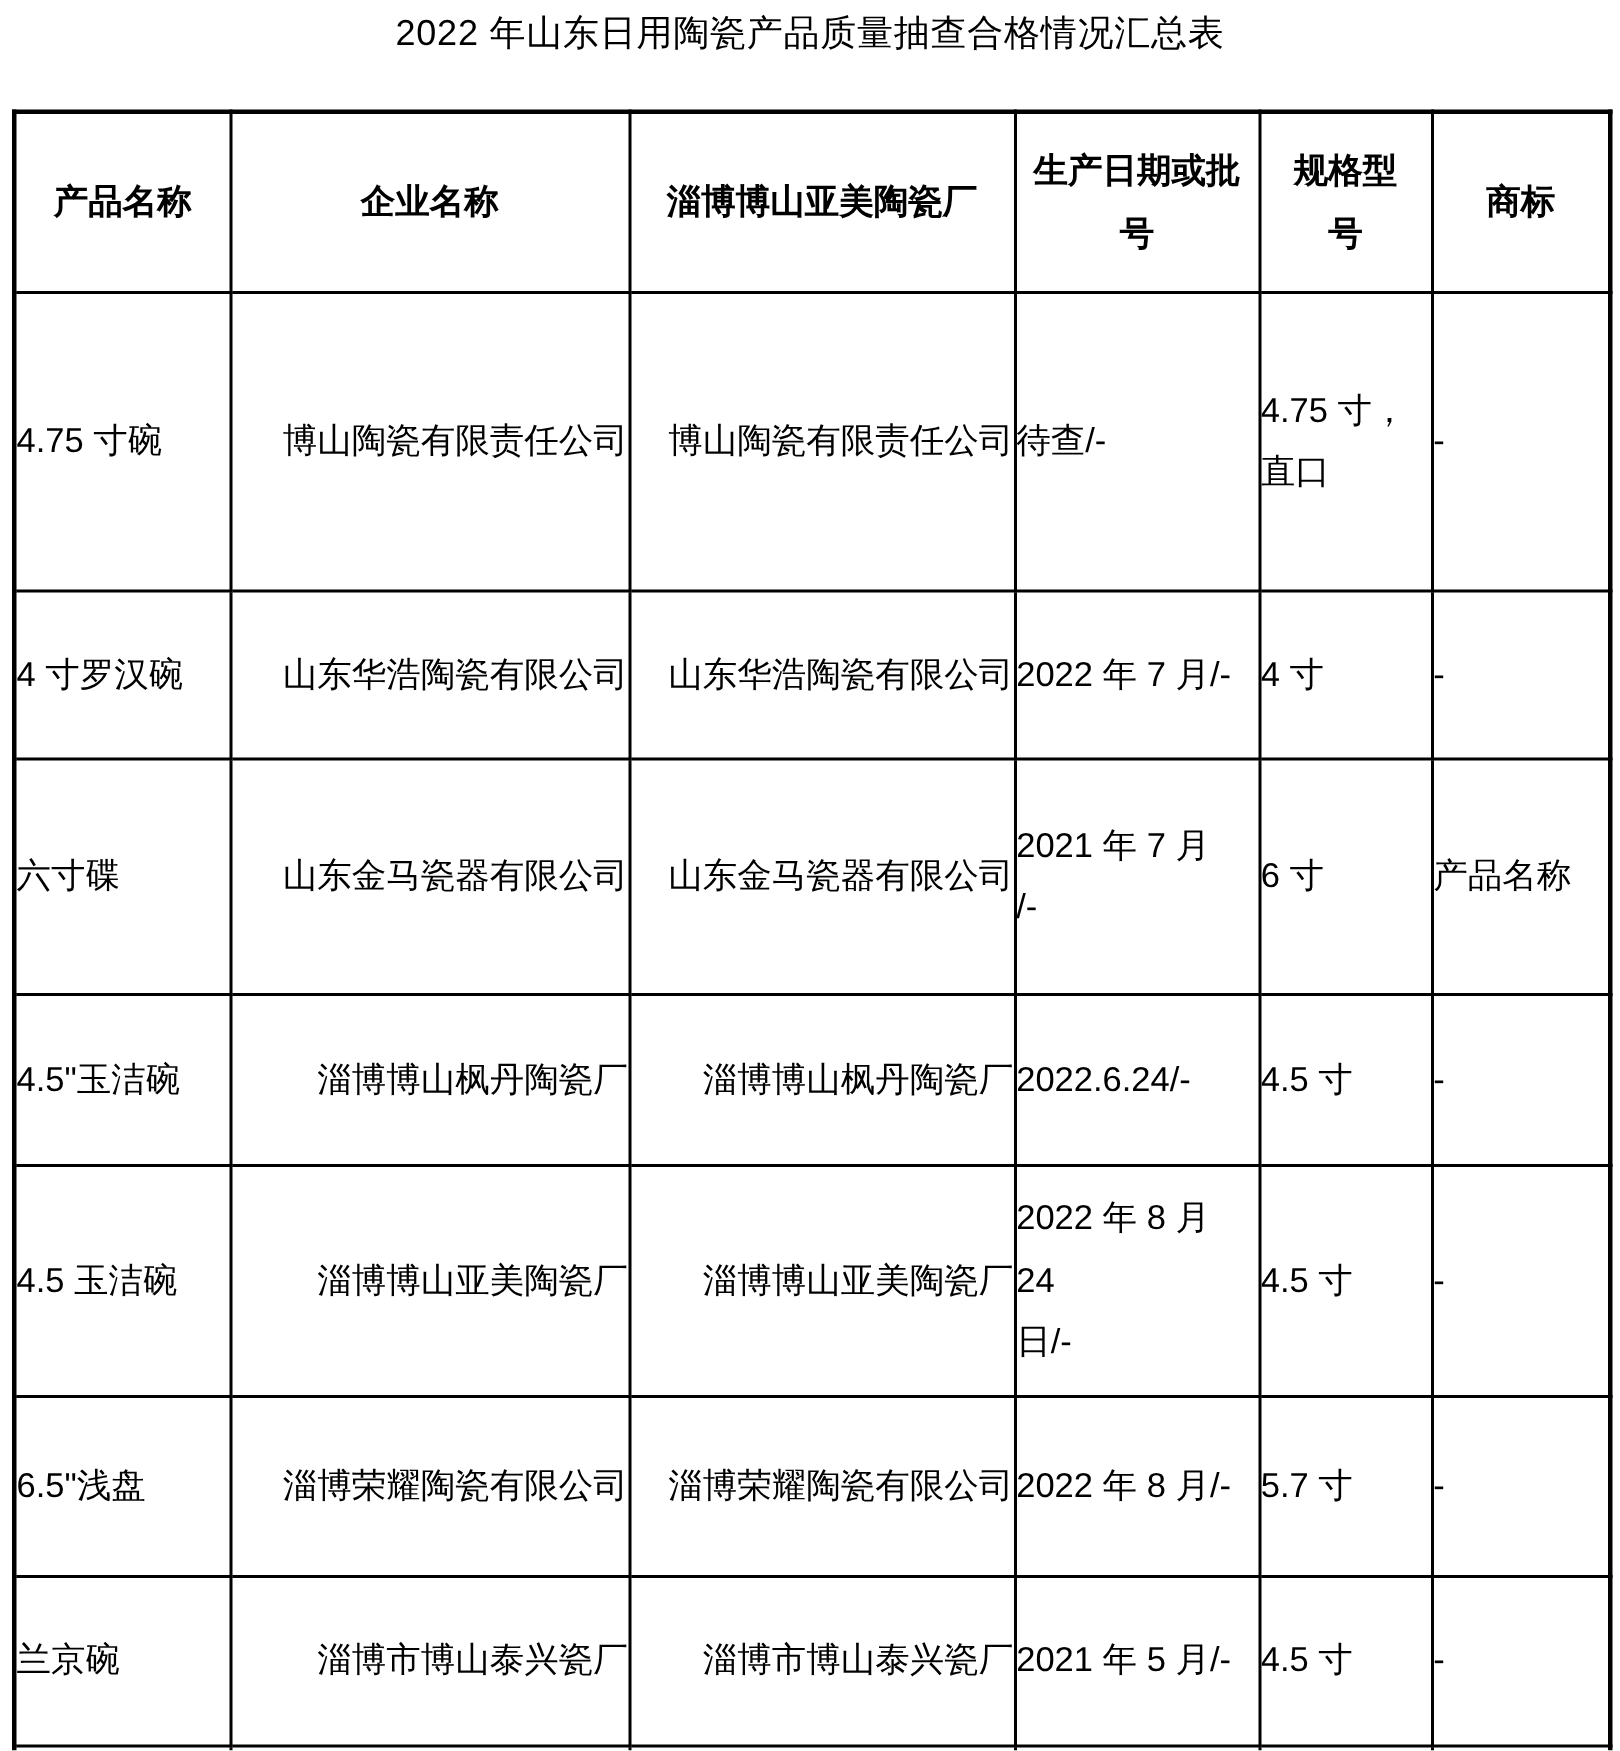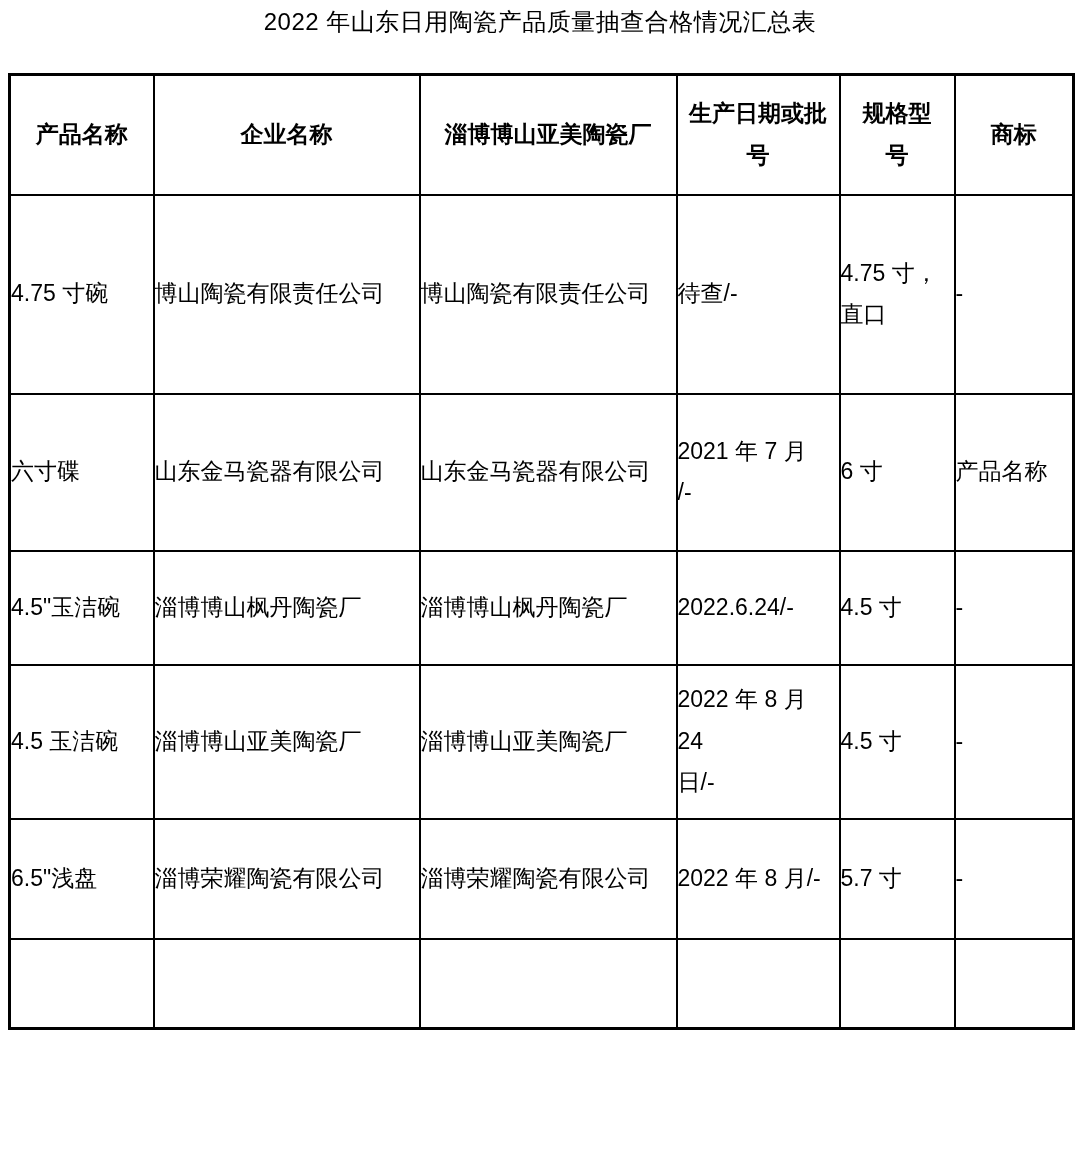--- a/index.html
+++ b/index.html
@@ -49,21 +49,21 @@
   table.summary th {
     font-weight: bold;
     text-align: center;
   }
   td.al {
     text-align: left;
     padding-left: 9px;
     padding-right: 4px;
   }
   td.ac {
-    text-align: left;
+    text-align: right;
   }
 </style>
 </head>
 <body>
 
 <div class="page">
 
   <div class="doc-title">2022 年山东日用陶瓷产品质量抽查合格情况汇总表</div>
 
   <table class="summary">
@@ -90,20 +90,28 @@
     <tbody>
       <tr style="height:199px">
         <td class="al">4.75 寸碗</td>
         <td class="ac">博山陶瓷有限责任公司</td>
         <td class="ac">博山陶瓷有限责任公司</td>
         <td class="al">待查/-</td>
         <td class="al">4.75 寸，
 直口</td>
         <td class="al">-</td>
       </tr>
+      <tr style="height:112px">
+        <td class="al">4 寸罗汉碗</td>
+        <td class="ac">山东华浩陶瓷有限公司</td>
+        <td class="ac">山东华浩陶瓷有限公司</td>
+        <td class="al">2022 年 7 月/-</td>
+        <td class="al">4 寸</td>
+        <td class="al">-</td>
+      </tr>
       <tr style="height:157px">
         <td class="al">六寸碟</td>
         <td class="ac">山东金马瓷器有限公司</td>
         <td class="ac">山东金马瓷器有限公司</td>
         <td class="al">2021 年 7 月
 /-</td>
         <td class="al">6 寸</td>
         <td class="al">产品名称</td>
       </tr>
       <tr style="height:114px">
@@ -124,20 +132,28 @@
         <td class="al">-</td>
       </tr>
       <tr style="height:120px">
         <td class="al">6.5"浅盘</td>
         <td class="ac">淄博荣耀陶瓷有限公司</td>
         <td class="ac">淄博荣耀陶瓷有限公司</td>
         <td class="al">2022 年 8 月/-</td>
         <td class="al">5.7 寸</td>
         <td class="al">-</td>
       </tr>
+      <tr style="height:113px">
+        <td class="al">兰京碗</td>
+        <td class="ac">淄博市博山泰兴瓷厂</td>
+        <td class="ac">淄博市博山泰兴瓷厂</td>
+        <td class="al">2021 年 5 月/-</td>
+        <td class="al">4.5 寸</td>
+        <td class="al">-</td>
+      </tr>
       <tr style="height:90px">
         <td class="al"></td>
         <td class="ac"></td>
         <td class="ac"></td>
         <td class="al"></td>
         <td class="al"></td>
         <td class="al"></td>
       </tr>
     </tbody>
   </table>

